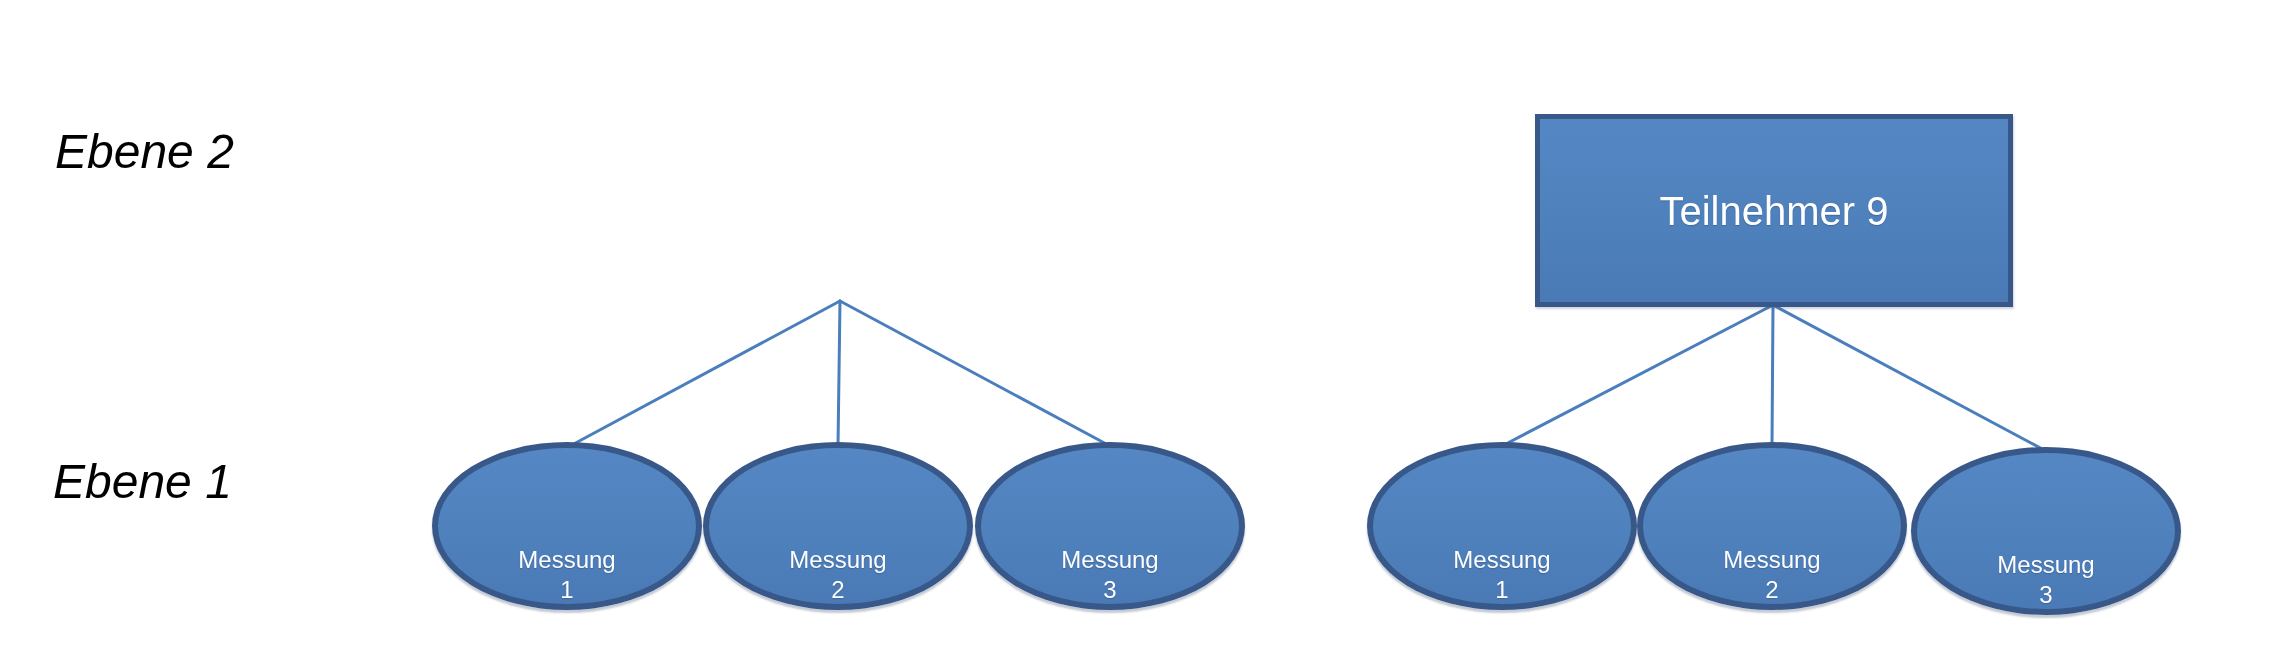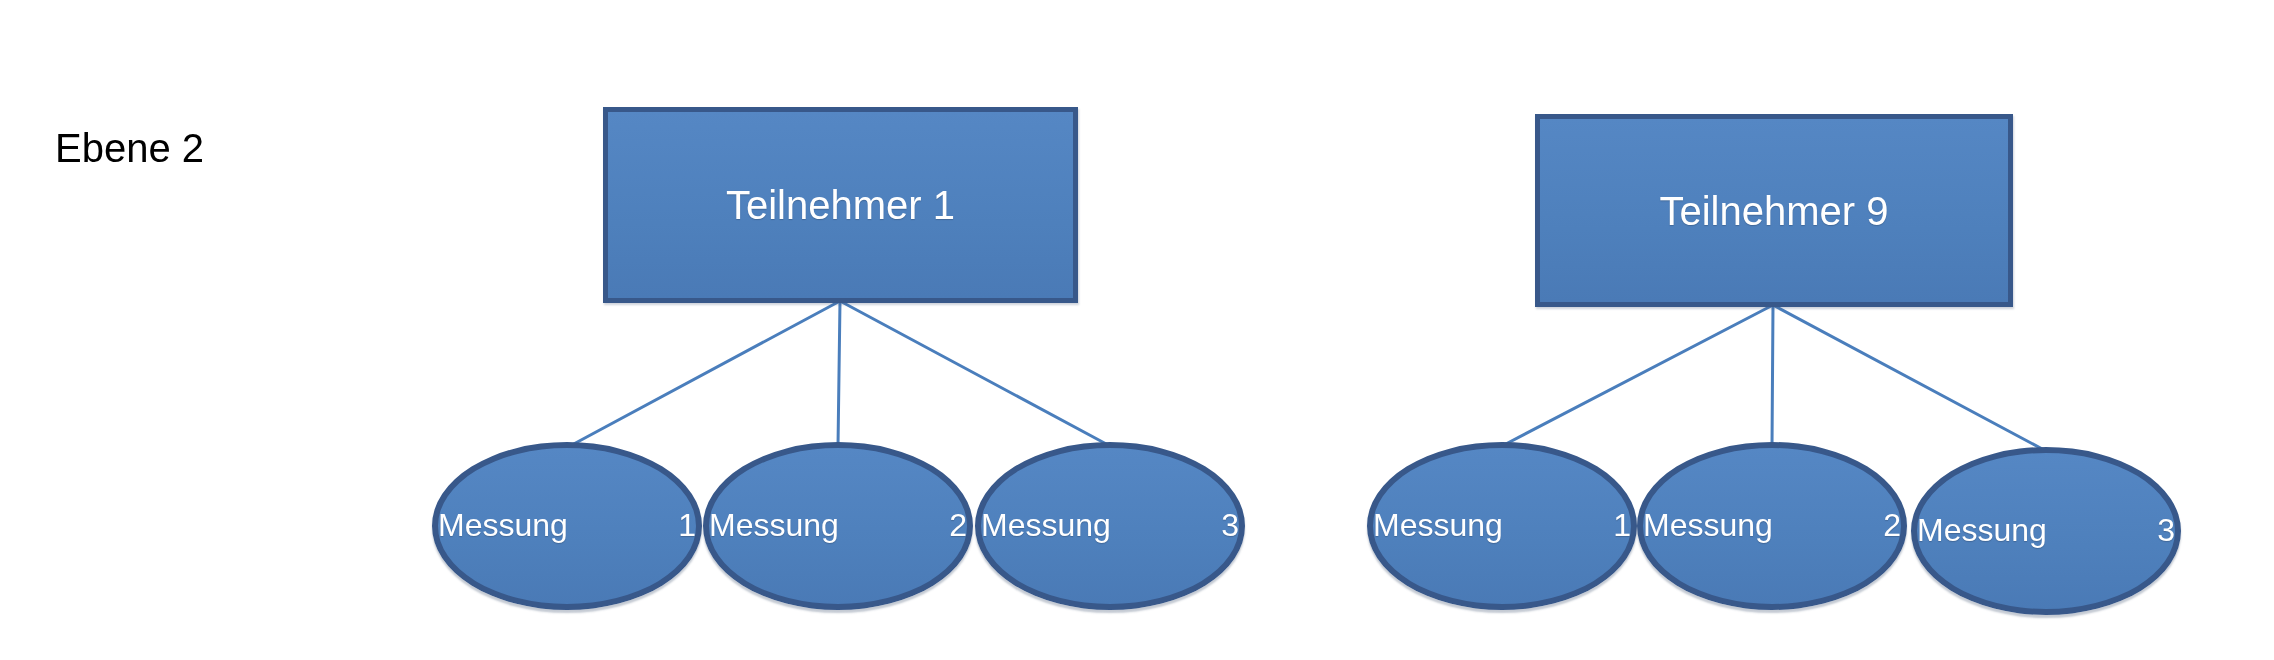--- a/index.html
+++ b/index.html
@@ -13,21 +13,22 @@
     width: 2274px; height: 660px;
     background: var(--page-bg, #ffffff);
     overflow: hidden;
   }
   .connectors {
     position: absolute; left: 0; top: 0; z-index: 0;
   }
   .level-label {
     position: absolute;
     z-index: 2;
-    font-size: 40px;
+    font-style: italic;
+    font-size: 48px;
     line-height: 1;
     color: var(--label-text, #000000);
     white-space: nowrap;
   }
   .rect-node {
     position: absolute;
     z-index: 1;
     box-sizing: border-box;
     display: flex; align-items: center; justify-content: center;
     background: linear-gradient(180deg, var(--node-fill-light, #5587c4) 0%, var(--node-fill, #4e80bc) 60%, var(--node-fill-dark, #4a7ab6) 100%);
@@ -37,26 +38,26 @@
     line-height: 1.15;
     text-align: center;
     box-shadow: 1px 2px 2px rgba(60, 80, 110, 0.25);
     text-shadow: 0 1px 1px rgba(40, 60, 90, 0.35);
   }
   .ellipse-node {
     position: absolute;
     z-index: 1;
     box-sizing: border-box;
     width: 270px; height: 168px;
-    display: flex; flex-direction: row; align-items: center; justify-content: space-between;
+    display: flex; flex-direction: column; align-items: center; justify-content: flex-end;
     background: linear-gradient(180deg, var(--node-fill-light, #5587c4) 0%, var(--node-fill, #4e80bc) 60%, var(--node-fill-dark, #4a7ab6) 100%);
     border: 6px solid var(--node-border, #38588a);
     border-radius: 50%;
     color: var(--node-text, #ffffff);
-    font-size: 32px;
+    font-size: 24px;
     line-height: 1.22;
     text-align: center;
     box-shadow: 0 3px 2px rgba(60, 80, 110, 0.3);
     text-shadow: 0 1px 1px rgba(40, 60, 90, 0.35);
   }
   .ellipse-line { white-space: nowrap; }
 </style>
 </head>
 <body>
 
@@ -70,24 +71,22 @@
     </g>
     <g fill="none" stroke-width="3" stroke-linecap="round">
       <line x1="1773" y1="305" x2="1502" y2="446" stroke="#4a7ebc"></line>
       <line x1="1773" y1="305" x2="1772" y2="446" stroke="#4a7ebc"></line>
       <line x1="1773" y1="305" x2="2046" y2="451" stroke="#4a7ebc"></line>
     </g>
   </svg>
 
   <div class="level-label" style="left:55px; top:128px">Ebene 2</div>
 
+  <div class="level-label" style="left:53px; top:458px">Ebene 1</div>
 
-  <div class="rect-node" style="left:603px; top:107px; width:475px; height:196px">
-    <span>Teilnehmer 1</span>
-  </div>
 
   <div class="rect-node" style="left:1535px; top:114px; width:478px; height:193px">
     <span>Teilnehmer 9</span>
   </div>
 
   <div class="ellipse-node" style="left:432px; top:442px">
     <div class="ellipse-line">Messung</div>
     <div class="ellipse-line">1</div>
   </div>
 

